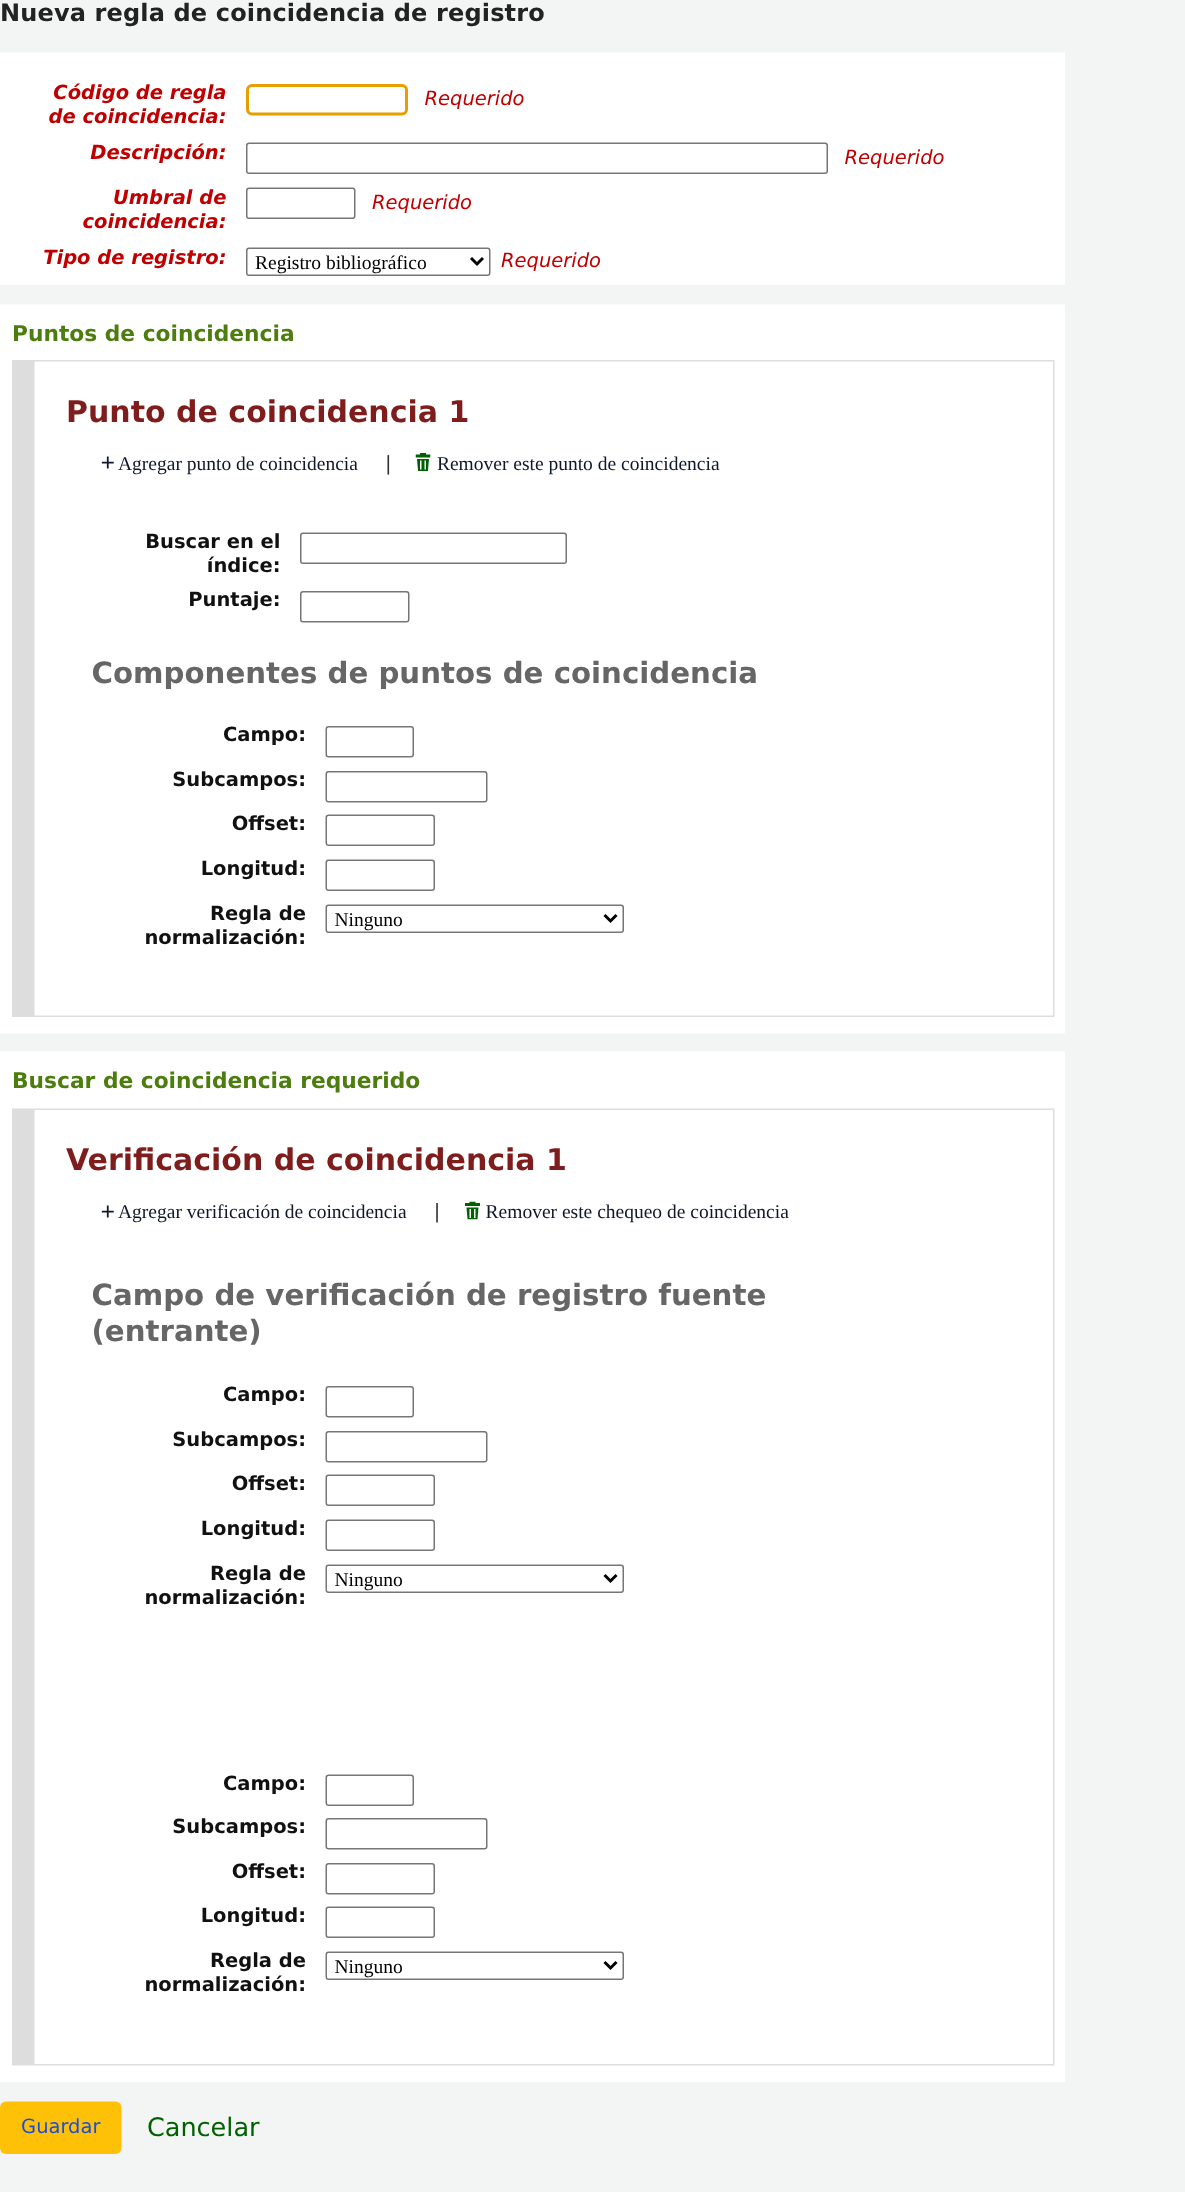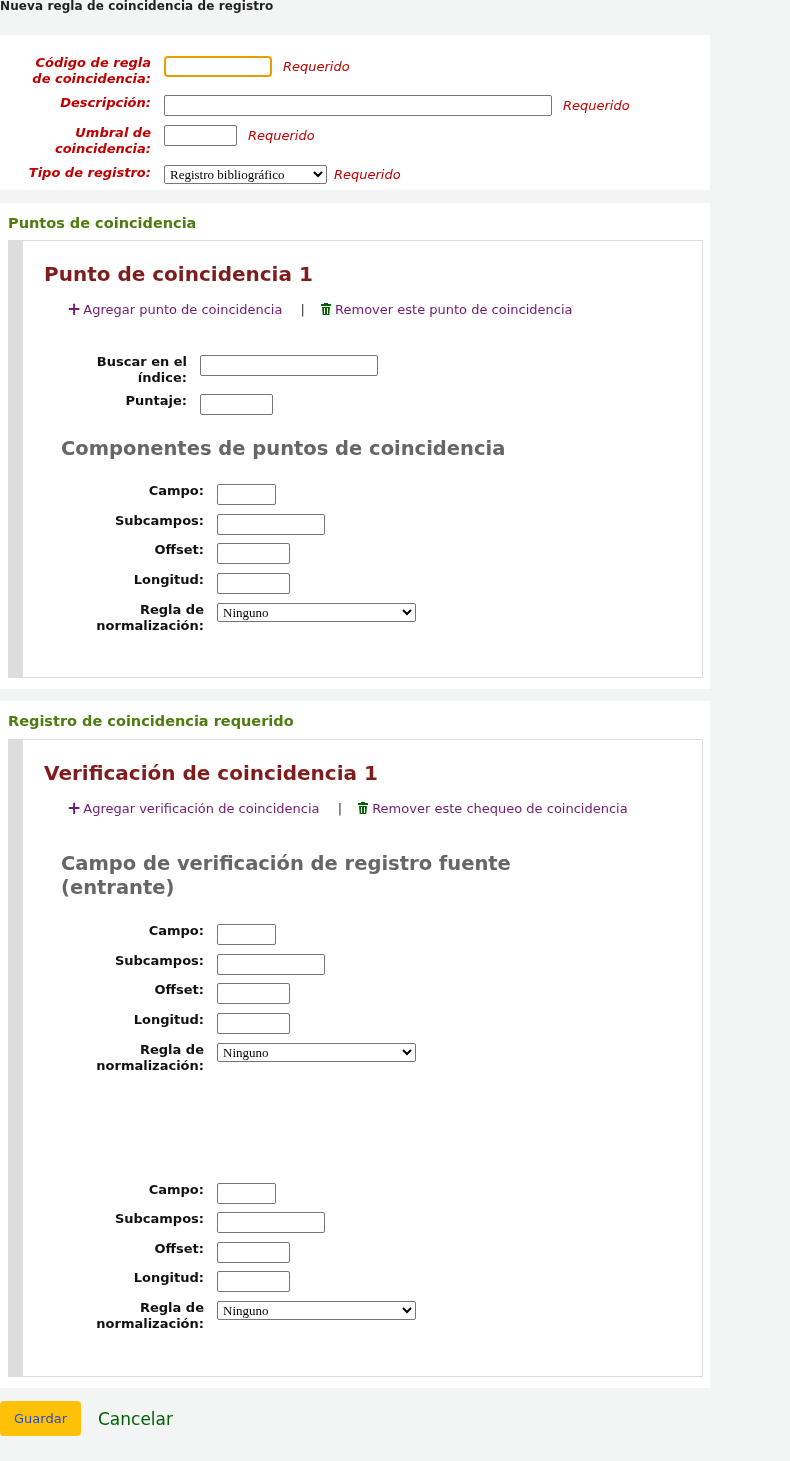--- a/index.html
+++ b/index.html
@@ -8,21 +8,21 @@
     width: 790px; height: 1461px;
     background: #f3f4f4;
     font-family: "DejaVu Sans", sans-serif;
     font-size: 13px;
     color: #111;
     position: relative;
     overflow: hidden;
   }
   h1 {
     margin: 0; position: absolute; left: 0; top: -1px;
-    font-size: 12px; font-weight: bold; color: #222; letter-spacing: 0.1px;
+    font-size: 16px; font-weight: bold; color: #222; letter-spacing: 0.1px;
   }
   .panel { position: absolute; left: 0; width: 710px; background: #fff; }
   .lbl { position: absolute; text-align: right; font-weight: bold; line-height: 16px; }
   .req-lbl { color: #c00000; font-style: italic; }
   .req { position: absolute; color: #c00000; font-style: italic; font-size: 13px; }
   input[type=text] {
     position: absolute; height: 21px; border: 1px solid #767676; border-radius: 2px;
     background: #fff; padding: 0 3px; font-size: 13px;
   }
   input.focused { border: 2px solid #e69e00; border-radius: 4px; }
@@ -31,21 +31,21 @@
     background: #fff; font-size: 13px; font-family: Liberation Serif, serif; padding: 0 1px;
   }
   .legend { position: absolute; left: 8px; font-weight: bold; font-size: 14.5px; color: #4d7c0f; }
   .inner {
     position: absolute; left: 8px; width: 695px; background: #fff;
     border: 1px solid #ddd; border-left: 15px solid #ddd;
   }
   .inner-h { position: absolute; font-weight: bold; color: #7f1d1d; font-size: 20px; margin: 0; }
   .sub-h { position: absolute; font-weight: bold; color: #666; font-size: 19.5px; line-height: 24px; margin: 0; }
   .links { position: absolute; color: #006100; font-size: 13px; white-space: nowrap; }
-  .links a { color: #701a75; text-decoration: none; }
+  .links a { color: #0f172a; text-decoration: none; font-family: Liberation Serif, serif; }
   .sep { color: #333; margin: 0 12px 0 14px; }
   .plus { font-size: 17px; font-weight: bold; vertical-align: -1px; margin-right: 2px; }
   .trash { display: inline-block; width: 10px; height: 12px; vertical-align: -1px; margin-right: 4px; }
   .btn-save {
     position: absolute; left: 0; top: 1401px; width: 81px; height: 35px;
     background: #ffc107; border: none; border-radius: 4px; font-size: 13px; color: #1d4ed8;
     font-family: "DejaVu Sans", sans-serif;
   }
   .cancel { position: absolute; left: 98px; top: 1409px; color: #006100; text-decoration: none; font-size: 17px; }
 </style>
@@ -105,21 +105,21 @@
     <div class="lbl" style="left:60px;top:331px;width:121px;">Longitud:</div>
     <input type="text" style="left: 194px; top: 332px; width: 73px;">
     <div class="lbl" style="left:60px;top:361px;width:121px;">Regla de normalización:</div>
     <select style="left:194px;top:362px;width:199px;">
       <option>Ninguno</option>
     </select>
   </div>
 </div>
 
 <div class="panel" style="top:701px;height:687px;">
-  <div class="legend" style="top:12px;">Registro de coincidencia requerido</div>
+  <div class="legend" style="top:12px;">Buscar de coincidencia requerido</div>
   <div class="inner" style="top:38px;height:638px;">
     <h3 class="inner-h" style="left:21px;top:21px;">Verificación de coincidencia 1</h3>
     <div class="links" style="left:44px;top:58px;">
       <a href="#"><span class="plus">+</span><span>Agregar verificación de coincidencia</span></a>
       <span class="sep">|</span>
       <a href="#"><svg class="trash" viewBox="0 0 10 12">
             <rect x="0" y="1" width="10" height="2" fill="#006100"></rect>
             <rect x="3" y="0" width="4" height="1.5" fill="#006100"></rect>
             <path d="M1 4h8l-0.7 8H1.7z" fill="#006100"></path>
             <rect x="3" y="5" width="1" height="6" fill="#fff"></rect>

